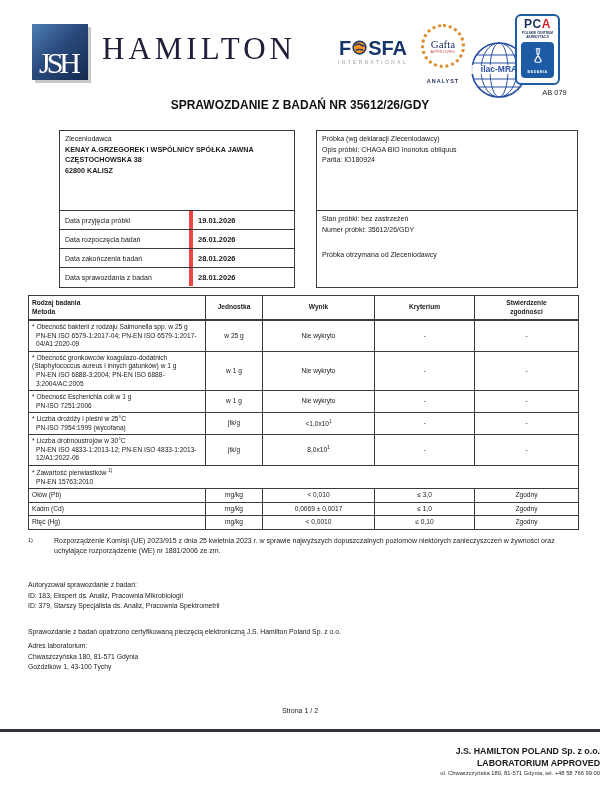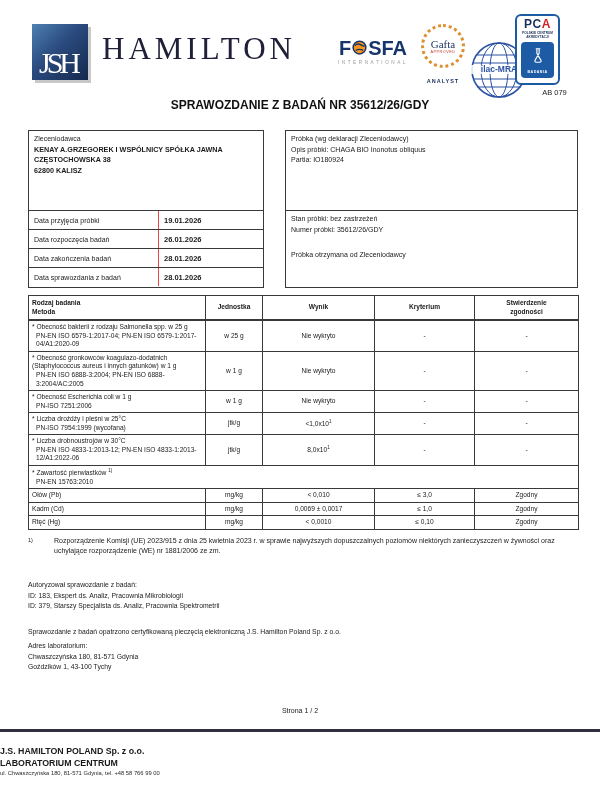--- a/index.html
+++ b/index.html
@@ -42,30 +42,30 @@
   .pca-sub { font-size:3.2px; font-weight:bold; color:#1b2f5e; line-height:1.4; margin-top:1px; }
   .pca-inner { margin:2px auto 0; width:33px; height:36px; background:#1d5ba5; border-radius:4px;
     display:flex; flex-direction:column; align-items:center; justify-content:center; gap:1px; }
   .pca-badania { font-size:3.6px; color:#fff; font-weight:bold; letter-spacing:.5px; }
   .ab079 { position:absolute; left:532px; top:88px; width:45px; text-align:center; font-size:7.5px; color:#222; }
 
   .title { position:absolute; top:98px; left:0; width:100%; text-align:center; font-size:12px; font-weight:bold; color:#111; }
 
   
   .content { position:absolute; top:130px; left:28px; width:550px; }
-  .info-row { display:flex; gap:21px; }
+  .info-row { display:flex; gap:21px;margin-left:31px; }
   .box { border:1px solid #3a3a3a; background:#fff; }
   .client-box { width:236px; }
   .sample-box { flex:1; }
   .cell-top { height:79px; padding:3px 5px; font-size:7px; line-height:1.5; }
   .client-name { font-weight:bold; font-size:7.2px; white-space:nowrap; }
   .client-addr { font-weight:bold; font-size:7.2px; }
   .date-row { display:flex; border-top:1px solid #3a3a3a; height:19px; font-size:7px; }
   .date-label { width:129px; padding-left:5px; display:flex; align-items:center; }
-  .date-value { flex:1; border-left:1px solid #ef4444; padding-left:5px; font-weight:bold; font-size:7.5px;
+  .date-value { flex:1; border-left:4px solid #ef4444; padding-left:5px; font-weight:bold; font-size:7.5px;
     display:flex; align-items:center; }
   .sample-bottom { border-top:1px solid #3a3a3a; height:77px; padding:3px 5px; font-size:7px; line-height:1.55; }
   .sample-received { margin-top:14px; }
 
   
   .results { margin-top:7px; width:550px; border-collapse:collapse; table-layout:fixed; }
   .results th, .results td { border:1px solid #3a3a3a; font-size:6.6px; padding:2px 3px; vertical-align:middle; line-height:1.3; }
   .results thead th { font-weight:bold; text-align:center; padding:3px; border-bottom:2px solid #3a3a3a; }
   .results thead th.col-test { text-align:left; }
   .th-pre { white-space:pre-line; }
@@ -76,21 +76,21 @@
   
   .footnote { display:flex; margin-top:6px; font-size:7px; line-height:1.45; }
   .footnote-marker { width:26px; font-size:5.5px; padding-top:1px; }
   .footnote-text { flex:1; }
   .auth { margin-top:24px; font-size:6.8px; line-height:1.55; }
   .stamp { margin-top:15px; font-size:6.8px; line-height:1.55; }
   .lab-addr { margin-top:4px; font-size:6.8px; line-height:1.5; }
 
   .page-num { position:absolute; top:707px; left:0; width:100%; text-align:center; font-size:7px; }
   .footer-bar { position:absolute; top:729px; left:0; width:600px; height:3px; background:#30303f; }
-  .footer { position:absolute; top:746px; left:0; width:100%; text-align:left; }
+  .footer { position:absolute; top:746px; left:0; width:100%; text-align:right; }
   .footer-company { font-size:8.8px; font-weight:bold; }
   .footer-lab { font-size:8.8px; font-weight:bold; margin-top:2px; }
   .footer-address { font-size:5.8px; margin-top:2px; color:#2a2a2a; }
 </style>
 </head>
 <body>
 
 <div class="page">
 
   <div class="jsh-square">
@@ -311,17 +311,17 @@
       <div>Adres laboratorium:</div>
       <div>Chwaszczyńska 180, 81-571 Gdynia</div>
       <div>Goździków 1, 43-100 Tychy</div>
     </div>
   </div>
 
   <div class="page-num">Strona  1 / 2</div>
   <div class="footer-bar"></div>
   <div class="footer">
     <div class="footer-company">J.S. HAMILTON POLAND Sp. z o.o.</div>
-    <div class="footer-lab">LABORATORIUM CENTRUM</div>
+    <div class="footer-lab">LABORATORIUM APPROVED</div>
     <div class="footer-address">ul. Chwaszczyńska 180, 81-571 Gdynia, tel. +48 58 766 99 00</div>
   </div>
 
 </div>
 
 </body></html>

